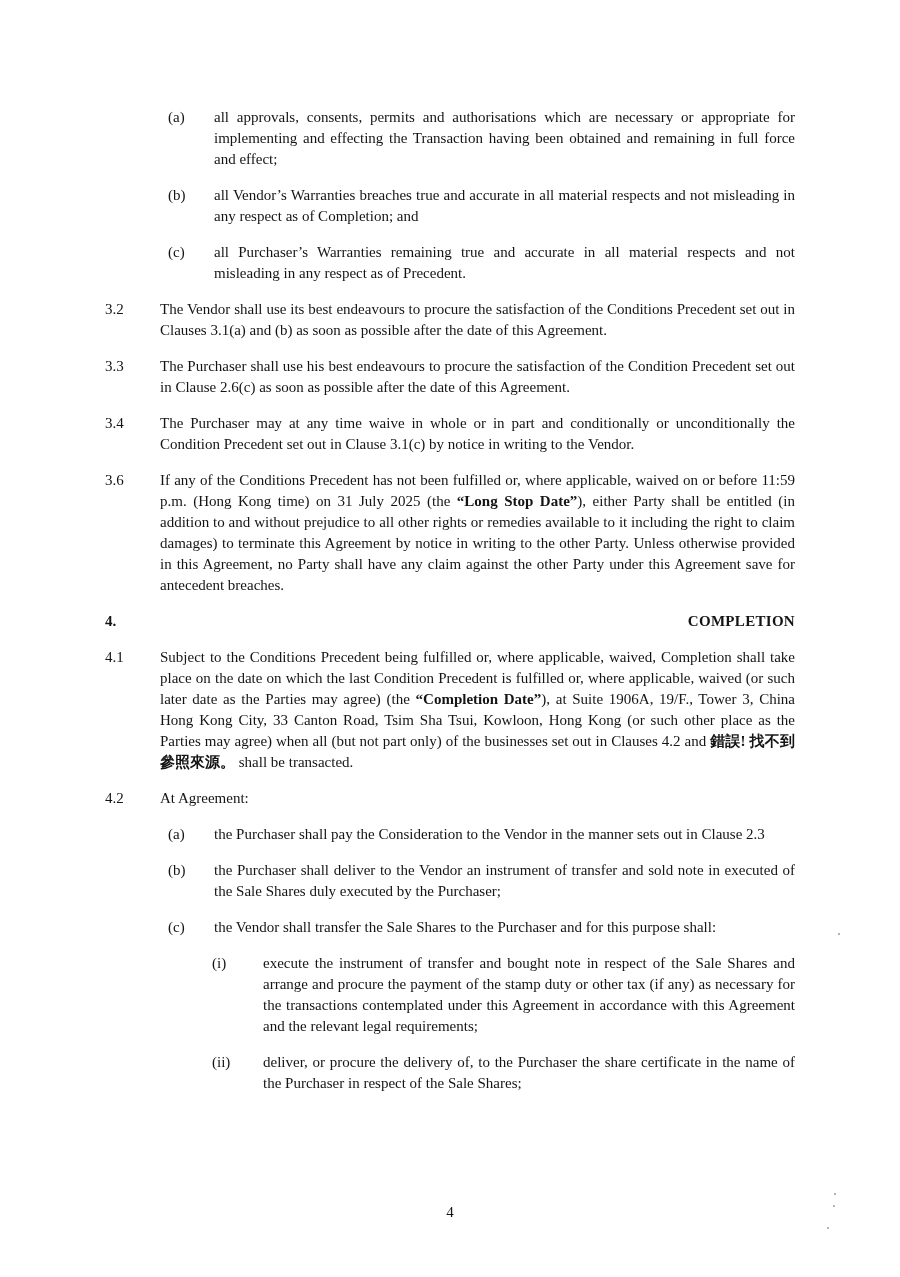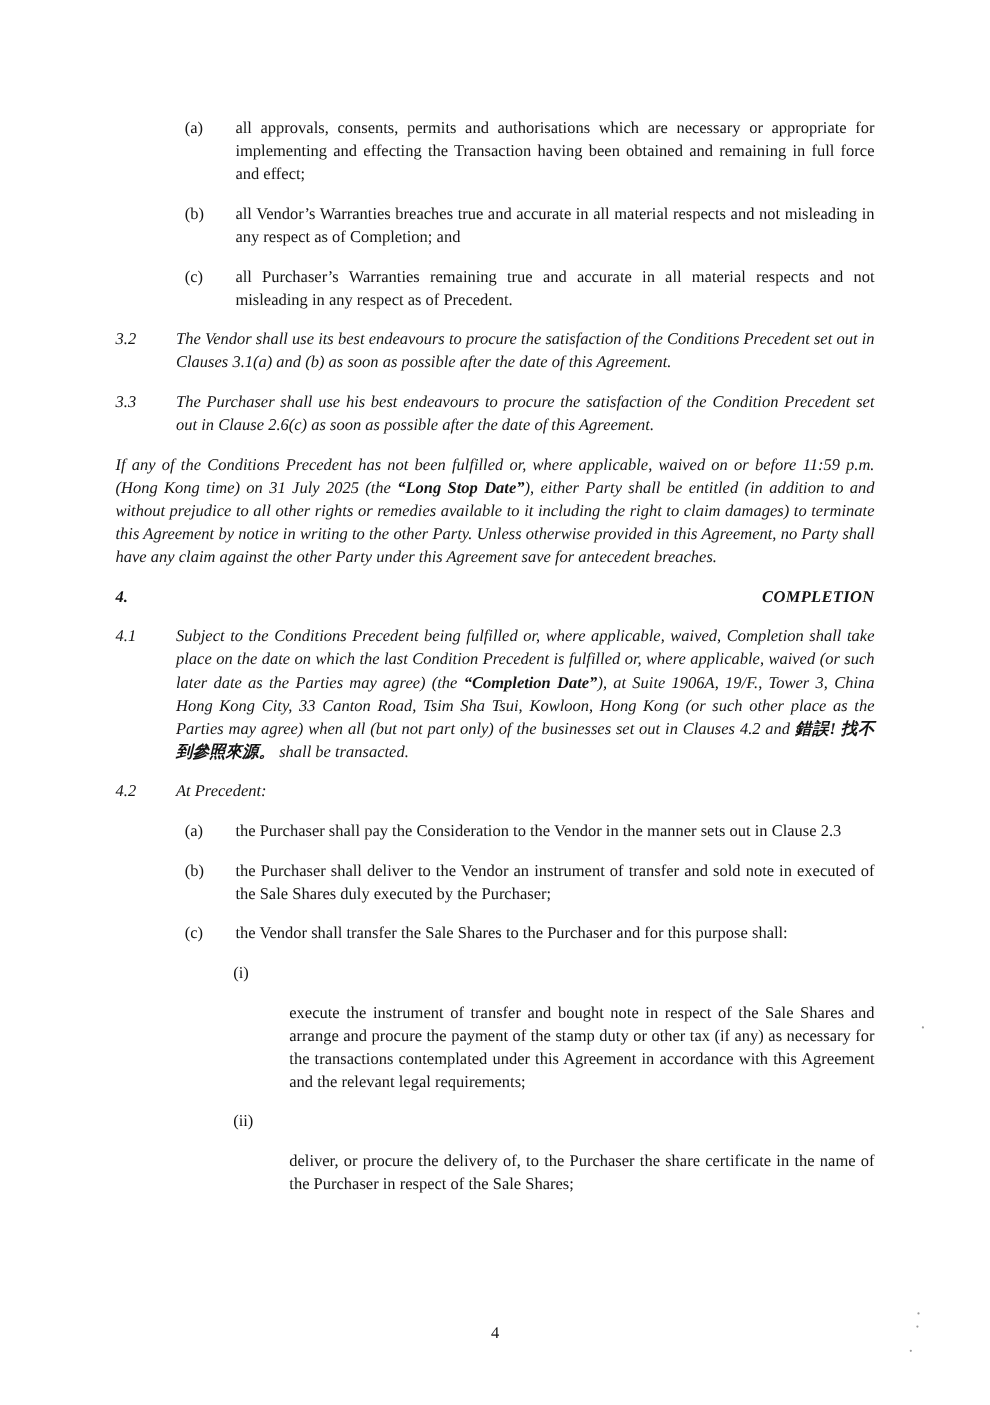--- a/index.html
+++ b/index.html
@@ -6,29 +6,29 @@
   .page {
     position:relative;
     width:900px; height:1277px;
     background:#ffffff;
     font-family:"Liberation Serif", serif;
     font-size:15px; line-height:21px;
     color:#141414;
     overflow:hidden;
   }
   .content { position:absolute; left:105px; top:107px; width:690px; }
-  .row  { display:flex; margin-bottom:15px;font-style:italic; }
+  .row  { display:flex; margin-bottom:15px; }
   .num  { width:55px; flex-shrink:0; }
   .body { flex:1; text-align:justify; }
   .sub  { display:flex; margin-left:63px; margin-bottom:15px; }
   .sub-label { width:46px; flex-shrink:0; }
   .sub-body  { flex:1; text-align:justify; }
   .sub2 { display:flex; margin-left:107px; margin-bottom:15px; }
   .sub2-label { width:51px; flex-shrink:0; }
-  .sub2-body  { flex:1; text-align:justify;margin-top:36px; }
+  .sub2-body  { flex:1; text-align:justify; }
   .b { font-weight:bold; }
   .head .body { text-align:right; letter-spacing:0.3px; }
   .pagenum {
     position:absolute; left:0; top:1202px; width:100%;
     text-align:center; font-size:15px;
   }
   .speck {
     position:absolute; width:2px; height:2px;
     background:#9a9a9a; border-radius:50%;
   }
@@ -55,39 +55,44 @@
     <div class="row">
       <span class="num">3.2</span>
       <span class="body">The Vendor shall use its best endeavours to procure the satisfaction of the Conditions Precedent set out in Clauses 3.1(a) and (b) as soon as possible after the date of this Agreement.</span>
     </div>
 
     <div class="row">
       <span class="num">3.3</span>
       <span class="body">The Purchaser shall use his best endeavours to procure the satisfaction of the Condition Precedent set out in Clause 2.6(c) as soon as possible after the date of this Agreement.</span>
     </div>
 
+    <div class="row">
+      <span class="num">3.4</span>
+      <span class="body">The Purchaser may at any time waive in whole or in part and conditionally or unconditionally the Condition Precedent set out in Clause 3.1(c) by notice in writing to the Vendor.</span>
+    </div>
 
 
     <div class="row">
+      <span class="num">3.6</span>
       <span class="body"><span>If any of the Conditions Precedent has not been fulfilled or, where applicable, waived on or before 11:59 p.m. (Hong Kong time) on 31 July 2025 (the </span><span class="b">“Long Stop Date”</span><span>), either Party shall be entitled (in addition to and without prejudice to all other rights or remedies available to it including the right to claim damages) to terminate this Agreement by notice in writing to the other Party. Unless otherwise provided in this Agreement, no Party shall have any claim against the other Party under this Agreement save for antecedent breaches.</span></span>
     </div>
 
     <div class="row head">
       <span class="num b">4.</span>
       <span class="body b">COMPLETION</span>
     </div>
 
     <div class="row">
       <span class="num">4.1</span>
       <span class="body"><span>Subject to the Conditions Precedent being fulfilled or, where applicable, waived, Completion shall take place on the date on which the last Condition Precedent is fulfilled or, where applicable, waived (or such later date as the Parties may agree) (the </span><span class="b">“Completion Date”</span><span>), at Suite 1906A, 19/F., Tower 3, China Hong Kong City, 33 Canton Road, Tsim Sha Tsui, Kowloon, Hong Kong (or such other place as the Parties may agree) when all (but not part only) of the businesses set out in Clauses 4.2 and </span><span class="b">錯誤! 找不到參照來源。</span><span>  shall be transacted.</span></span>
     </div>
 
     <div class="row">
       <span class="num">4.2</span>
-      <span class="body">At Precedent:</span>
+      <span class="body">At Agreement:</span>
     </div>
 
     <div class="sub">
       <span class="sub-label">(a)</span>
       <span class="sub-body">the Purchaser shall pay the Consideration to the Vendor in the manner sets out in Clause 2.3</span>
     </div>
     <div class="sub">
       <span class="sub-label">(b)</span>
       <span class="sub-body">the Purchaser shall deliver to the Vendor an instrument of transfer and sold note in executed of the Sale Shares duly executed by the Purchaser;</span>
     </div>

